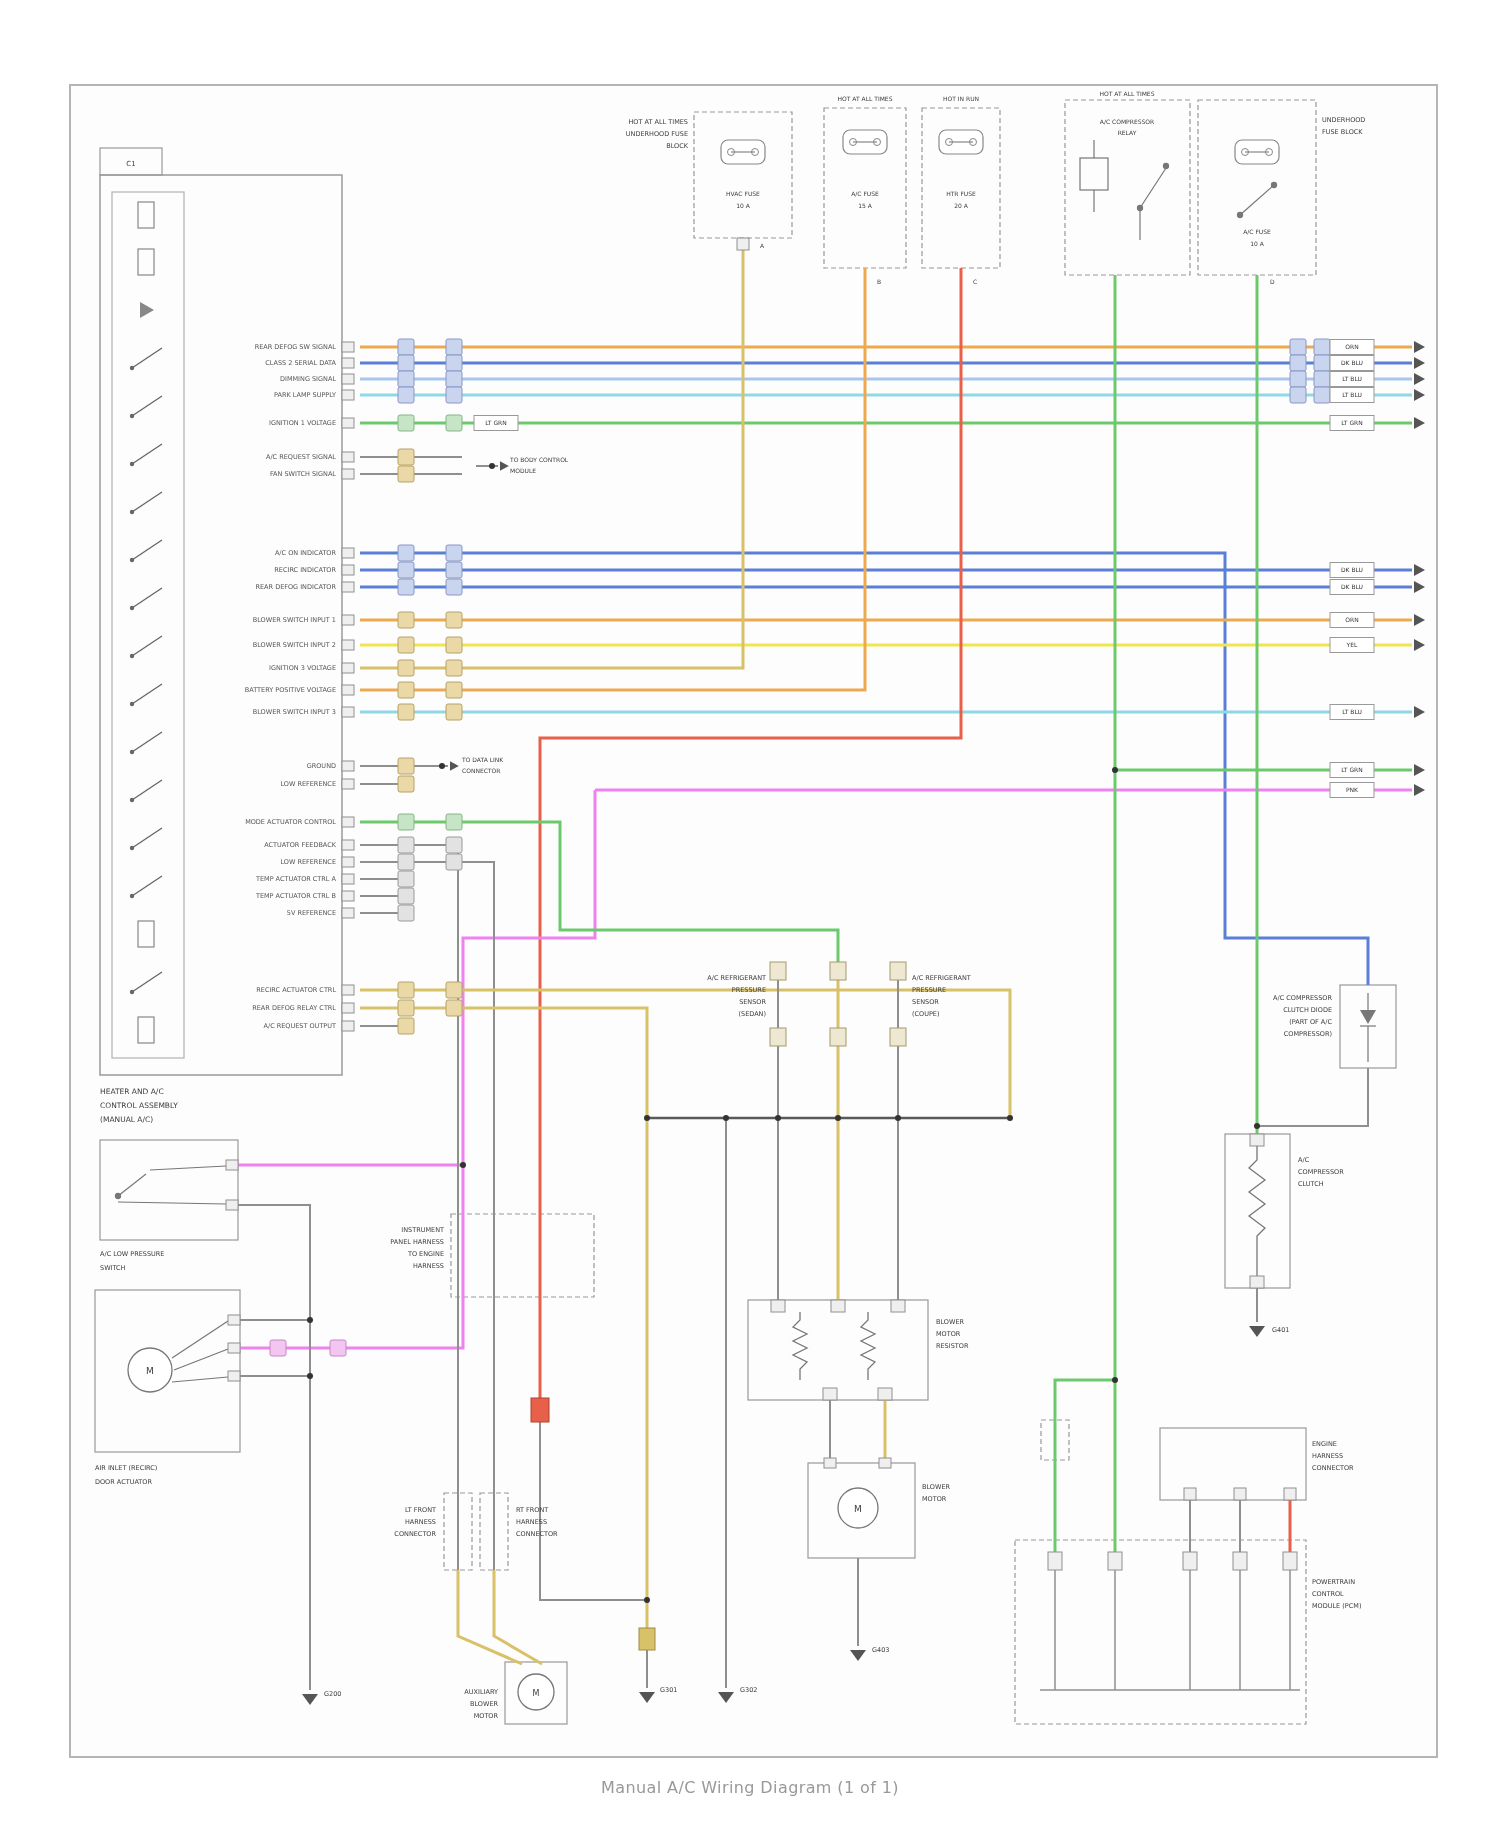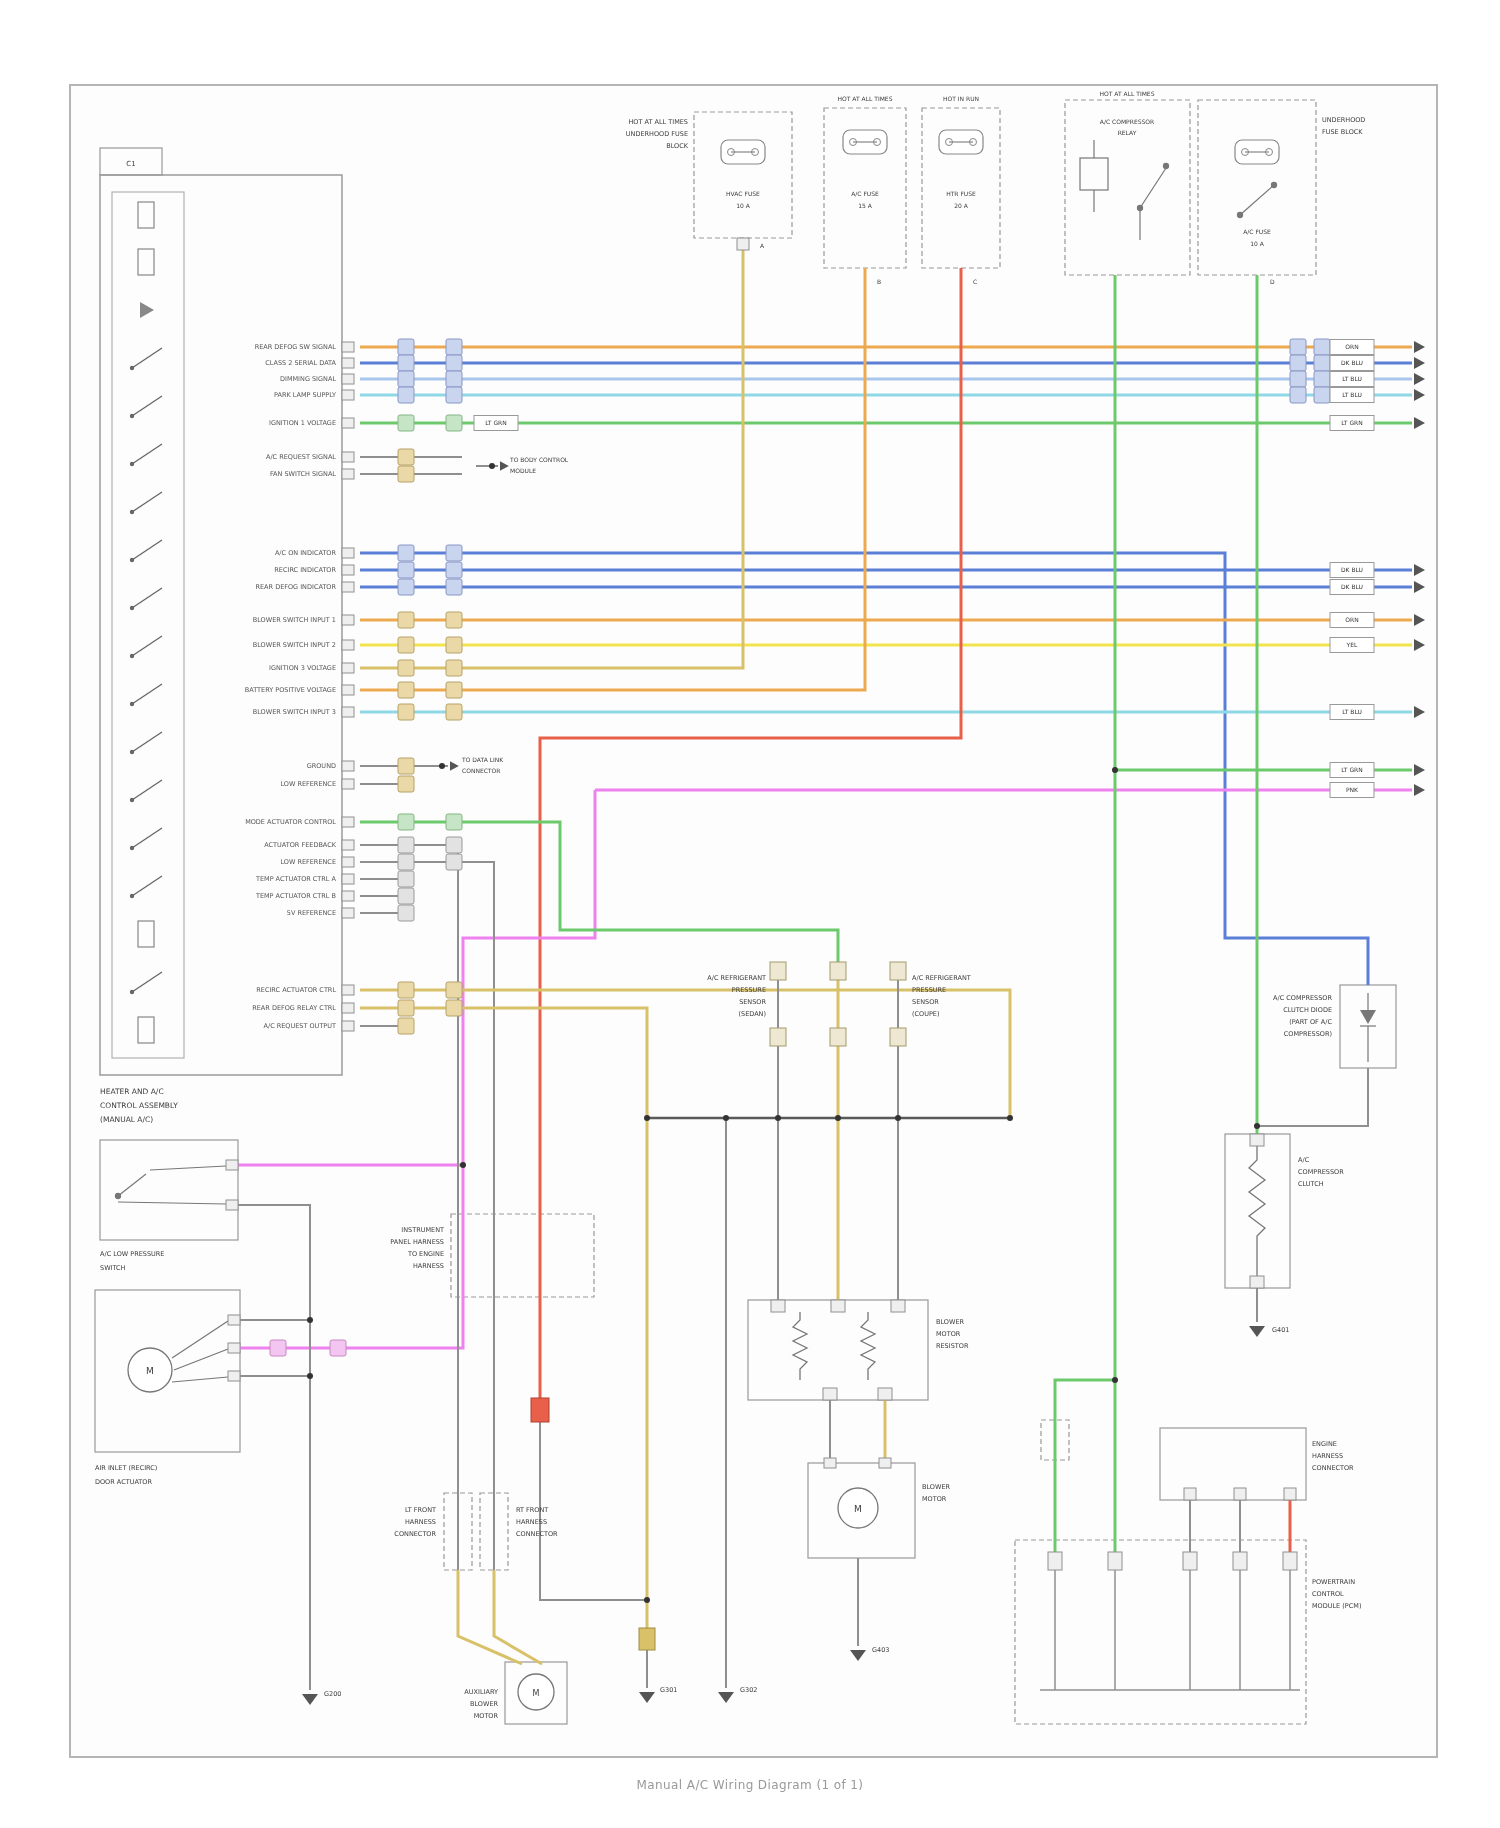--- a/index.html
+++ b/index.html
@@ -2,21 +2,21 @@
 <html><head>
 <meta charset="utf-8">
 <style>
   html,body{margin:0;padding:0;background:#ffffff;}
   body{width:1500px;height:1828px;position:relative;overflow:hidden;
        font-family:"DejaVu Sans",sans-serif;}
   #canvas{position:absolute;inset:0;width:1500px;height:1828px;}
   svg{position:absolute;left:0;top:0;}
   svg text{font-family:"DejaVu Sans",sans-serif;}
   .footer{position:absolute;left:0;top:1778px;width:100%;text-align:center;
-          color:#999;font-size:12px;letter-spacing:.4px;}
+          color:#999;font-size:16px;letter-spacing:.4px;}
 </style>
 </head>
 <body>
 
 <div id="canvas">
   <svg id="diagram" width="1500" height="1828" viewBox="0 0 1500 1828">
       <rect x="70" y="85" width="1367" height="1672" fill="#fdfdfd" stroke="#b5b5b5" stroke-width="2"></rect>
       <rect x="100" y="175" width="242" height="900" fill="none" stroke="#9a9a9a" stroke-width="1.5"></rect>
       <rect x="100" y="148" width="62" height="27" fill="none" stroke="#999" stroke-width="1.2"></rect>
       <rect x="112" y="192" width="72" height="866" fill="none" stroke="#b3b3b3" stroke-width="1.2"></rect>

